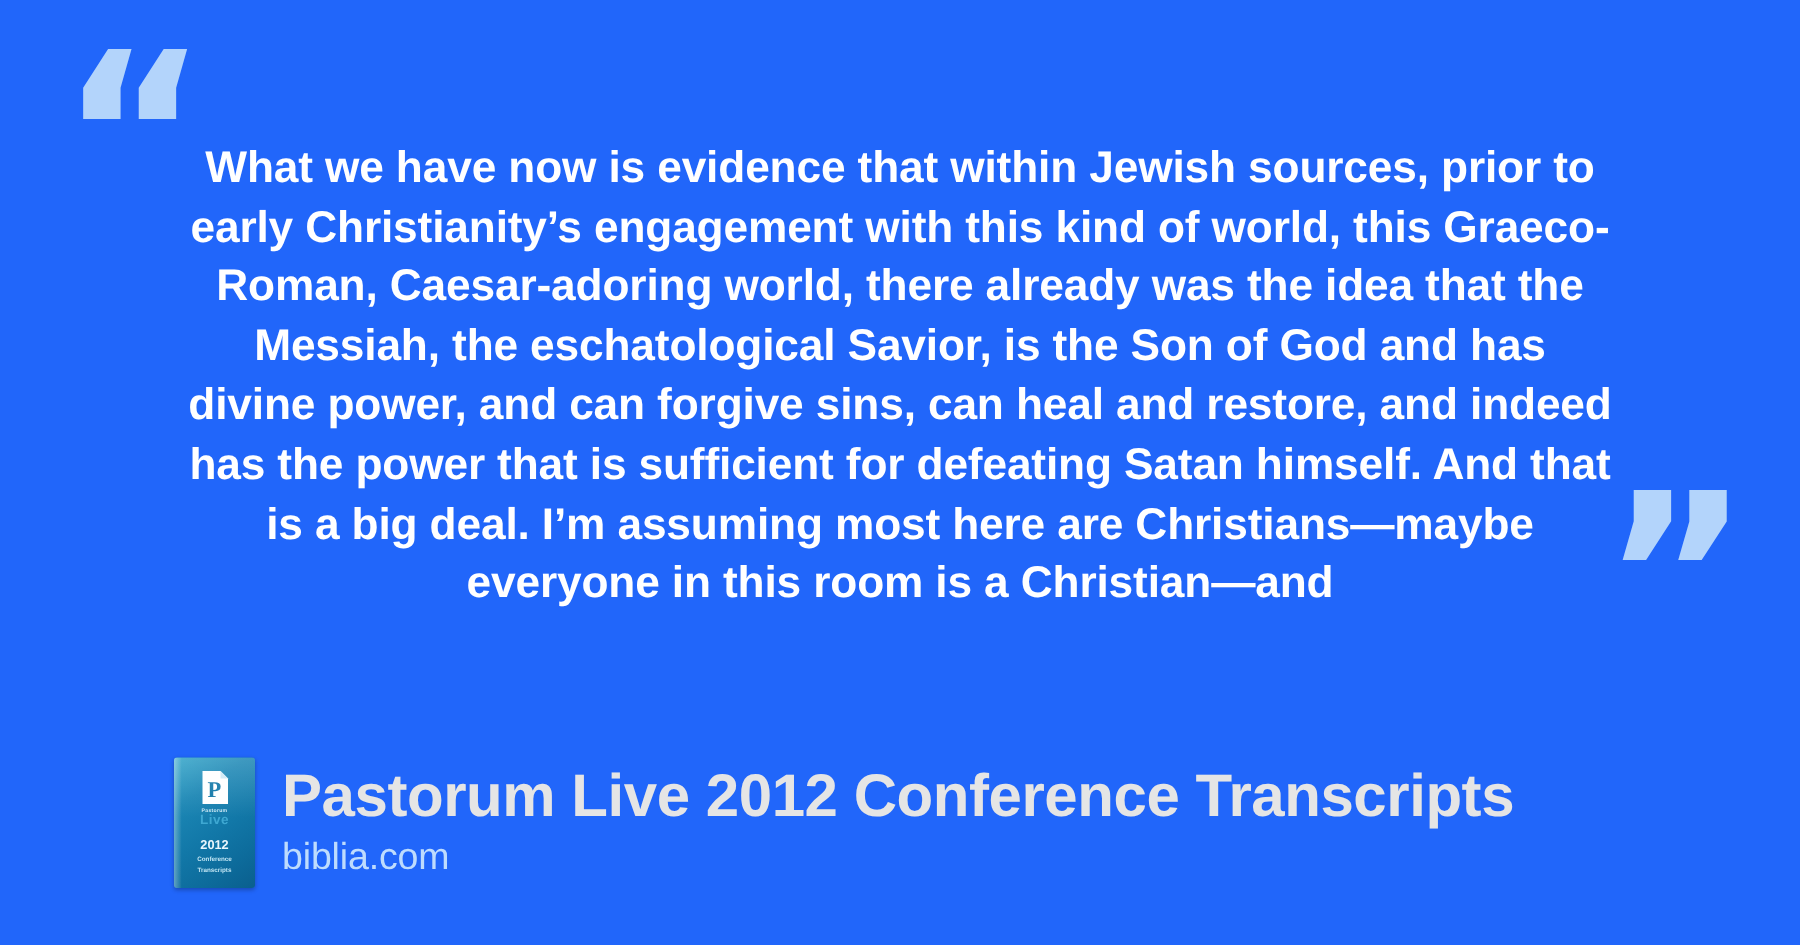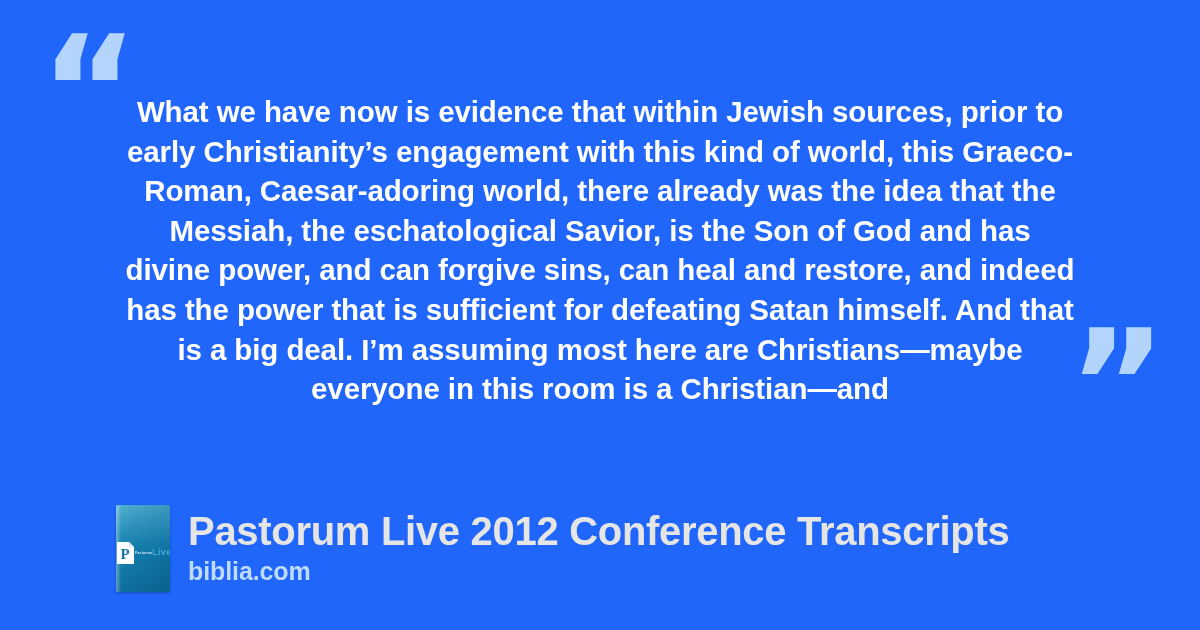--- a/index.html
+++ b/index.html
@@ -95,21 +95,21 @@
     position: absolute;
     left: 0; right: 0; top: 0;
     height: 46%;
     background: linear-gradient(180deg, rgba(255,255,255,0.16), rgba(255,255,255,0));
     pointer-events: none;
   }
   .cover-inner {
     position: absolute;
     inset: 0;
     display: flex;
-    flex-direction: row;
+    flex-direction: column;
     align-items: center;
     padding-top: 9px;
     box-sizing: border-box;
   }
   .cover-logo {
     width: 19px;
     height: 23px;
     position: relative;
   }
   .cover-logo svg { display: block; }
@@ -156,21 +156,21 @@
     font-weight: 700;
     font-size: 40px;
     line-height: 46px;
     letter-spacing: -0.3px;
     white-space: nowrap;
   }
   #footer-subtitle {
     margin: 3px 0 0 0;
     color: #bedcfd;
     font-family: "Liberation Sans", sans-serif;
-    font-weight: 700;
+    font-weight: 400;
     font-size: 25px;
     line-height: 28px;
     letter-spacing: -0.1px;
   }
 </style>
 </head>
 <body>
 
 <div id="card">
 

